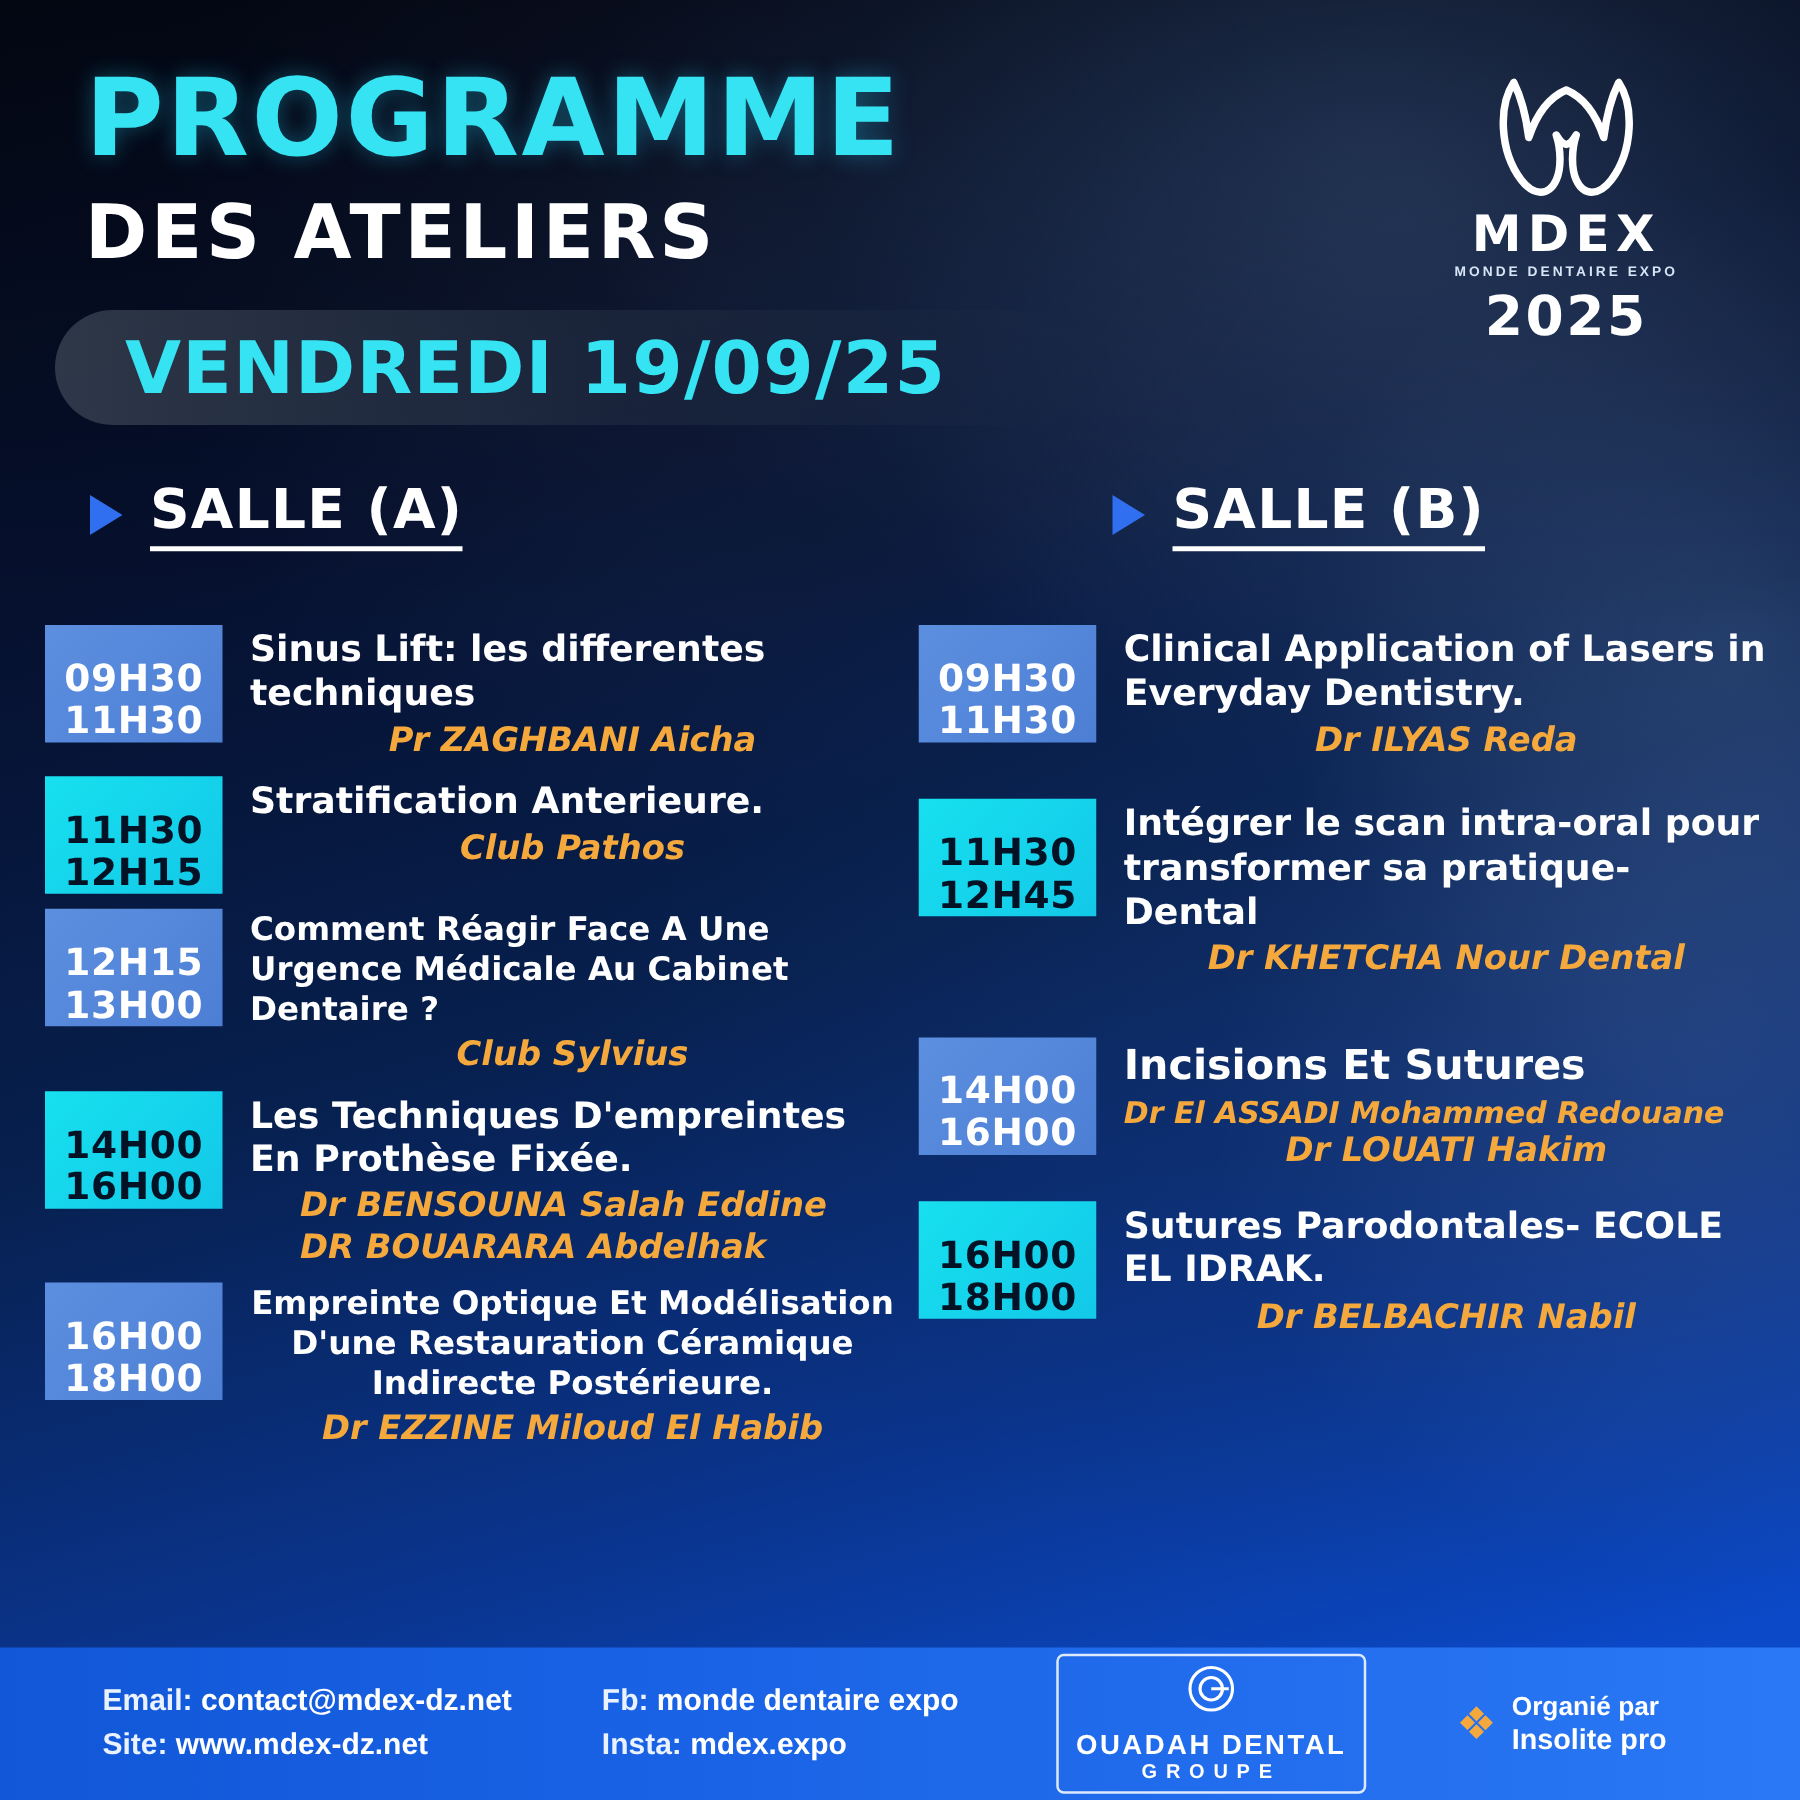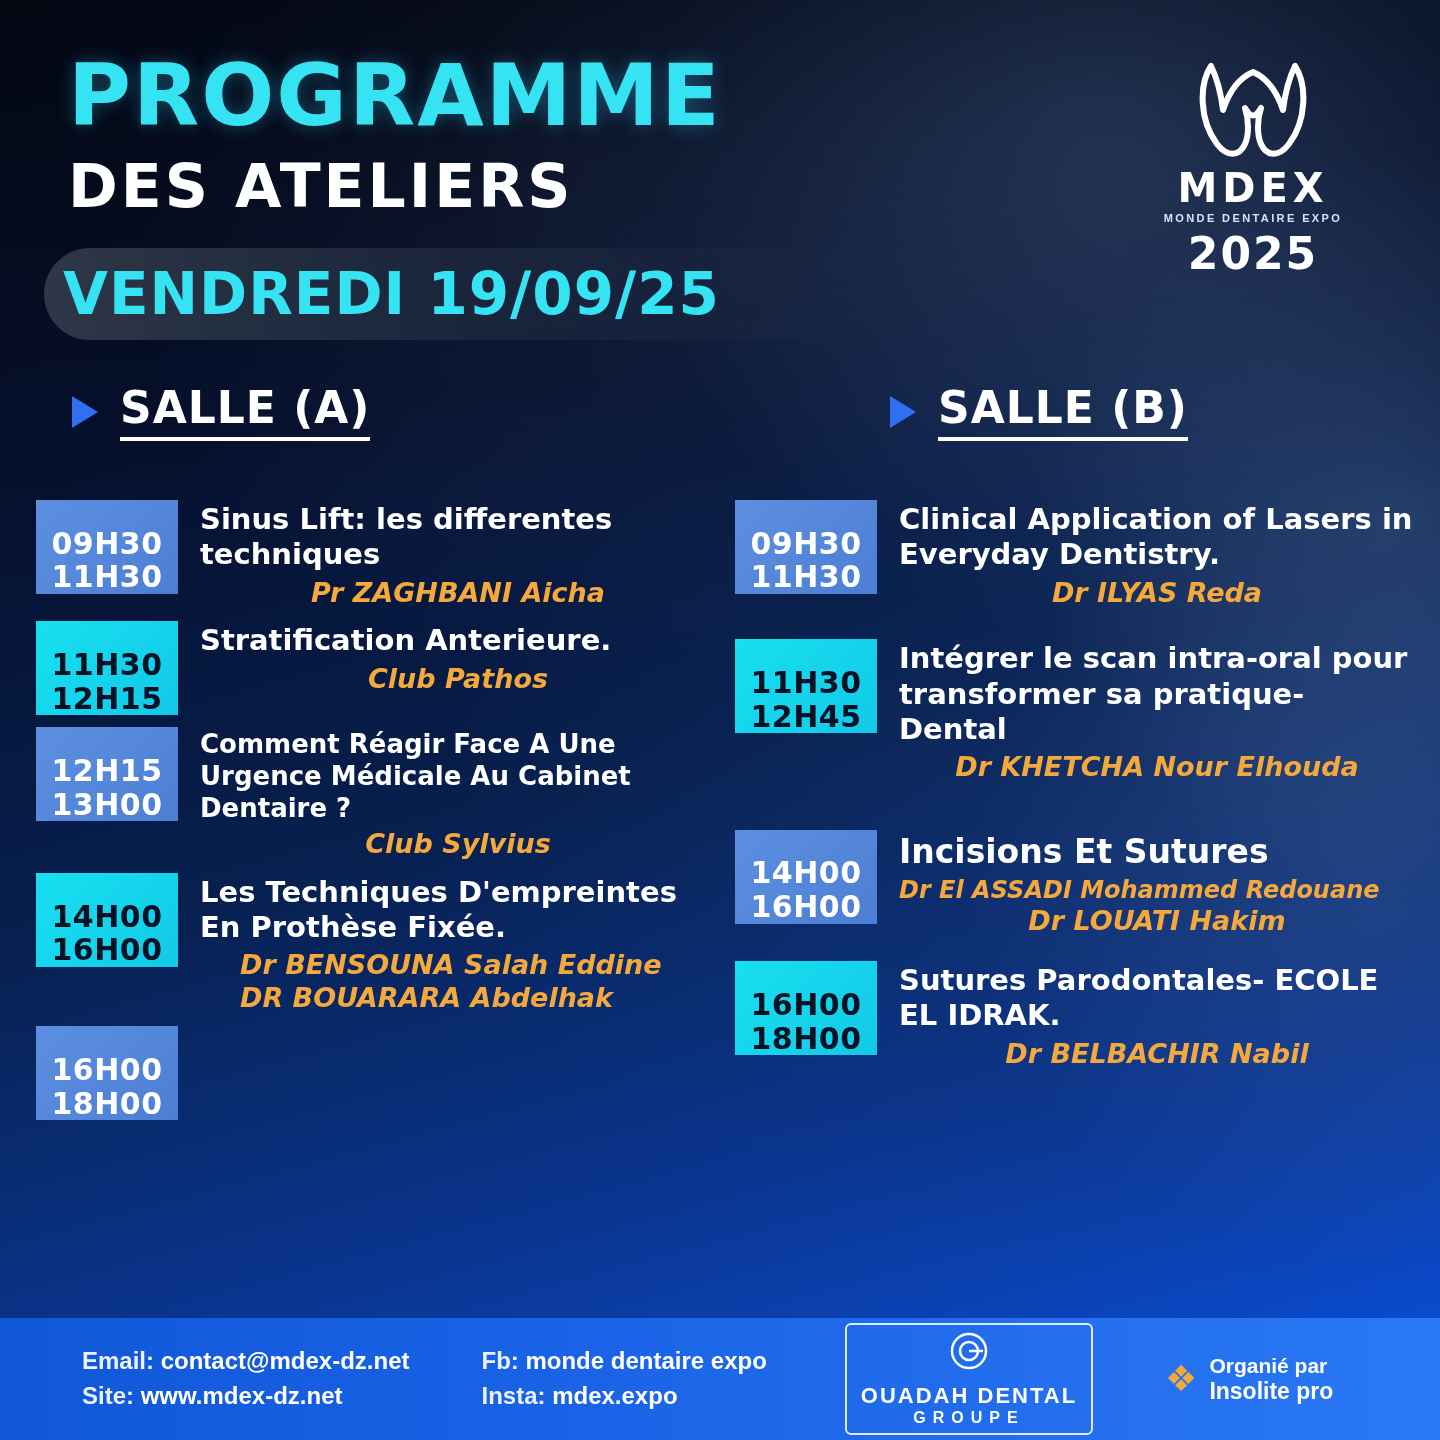--- a/index.html
+++ b/index.html
@@ -48,21 +48,21 @@
     font-family: "DejaVu Sans", sans-serif;
   }
   .date-pill {
     position: absolute; left: 44px; top: 248px;
     width: 830px; height: 92px;
     border-radius: 46px;
     background: linear-gradient(90deg, rgba(60,70,85,0.75) 0%, rgba(40,52,72,0.45) 55%, rgba(25,40,70,0.05) 100%);
     display: flex; align-items: center;
   }
   .date-text {
-    margin-left: 19px;
+    margin-left: 56px;
     font-size: 58px; font-weight: 800; letter-spacing: 1px;
     color: #35e3f2;
     font-family: "DejaVu Sans", sans-serif;
   }
 
   
   .logo { position: absolute; right: 72px; top: 58px; text-align: center; width: 230px; }
   .logo-mark { width: 120px; height: 105px; margin: 0 auto; display:block; }
   .logo-name {
     font-size: 40px; font-weight: 800; letter-spacing: 5px; color: #fff;
@@ -236,20 +236,26 @@
           <div class="speaker">DR BOUARARA Abdelhak</div>
         </div>
       </div>
     </div>
 
     <div class="row">
       <div class="time blue">
         <span>16H00</span>
         <span>18H00</span>
       </div>
+      <div class="body">
+        <div class="talk small ctr">Empreinte Optique Et Modélisation D'une Restauration Céramique Indirecte Postérieure.</div>
+        <div class="speakers">
+          <div class="speaker ctr">Dr EZZINE Miloud El Habib</div>
+        </div>
+      </div>
     </div>
 
   </div>
 
   <div class="col col-b">
 
     <div class="row">
       <div class="time blue">
         <span>09H30</span>
         <span>11H30</span>
@@ -263,21 +269,21 @@
     </div>
 
     <div class="row" style="margin-top:30px;">
       <div class="time cyan">
         <span>11H30</span>
         <span>12H45</span>
       </div>
       <div class="body">
         <div class="talk">Intégrer le scan intra-oral pour transformer sa pratique- Dental</div>
         <div class="speakers">
-          <div class="speaker ctr">Dr KHETCHA Nour Elhouda</div>
+          <div class="speaker ctr">Dr KHETCHA Nour Dental</div>
         </div>
       </div>
     </div>
 
     <div class="row" style="margin-top:46px;">
       <div class="time blue">
         <span>14H00</span>
         <span>16H00</span>
       </div>
       <div class="body">

